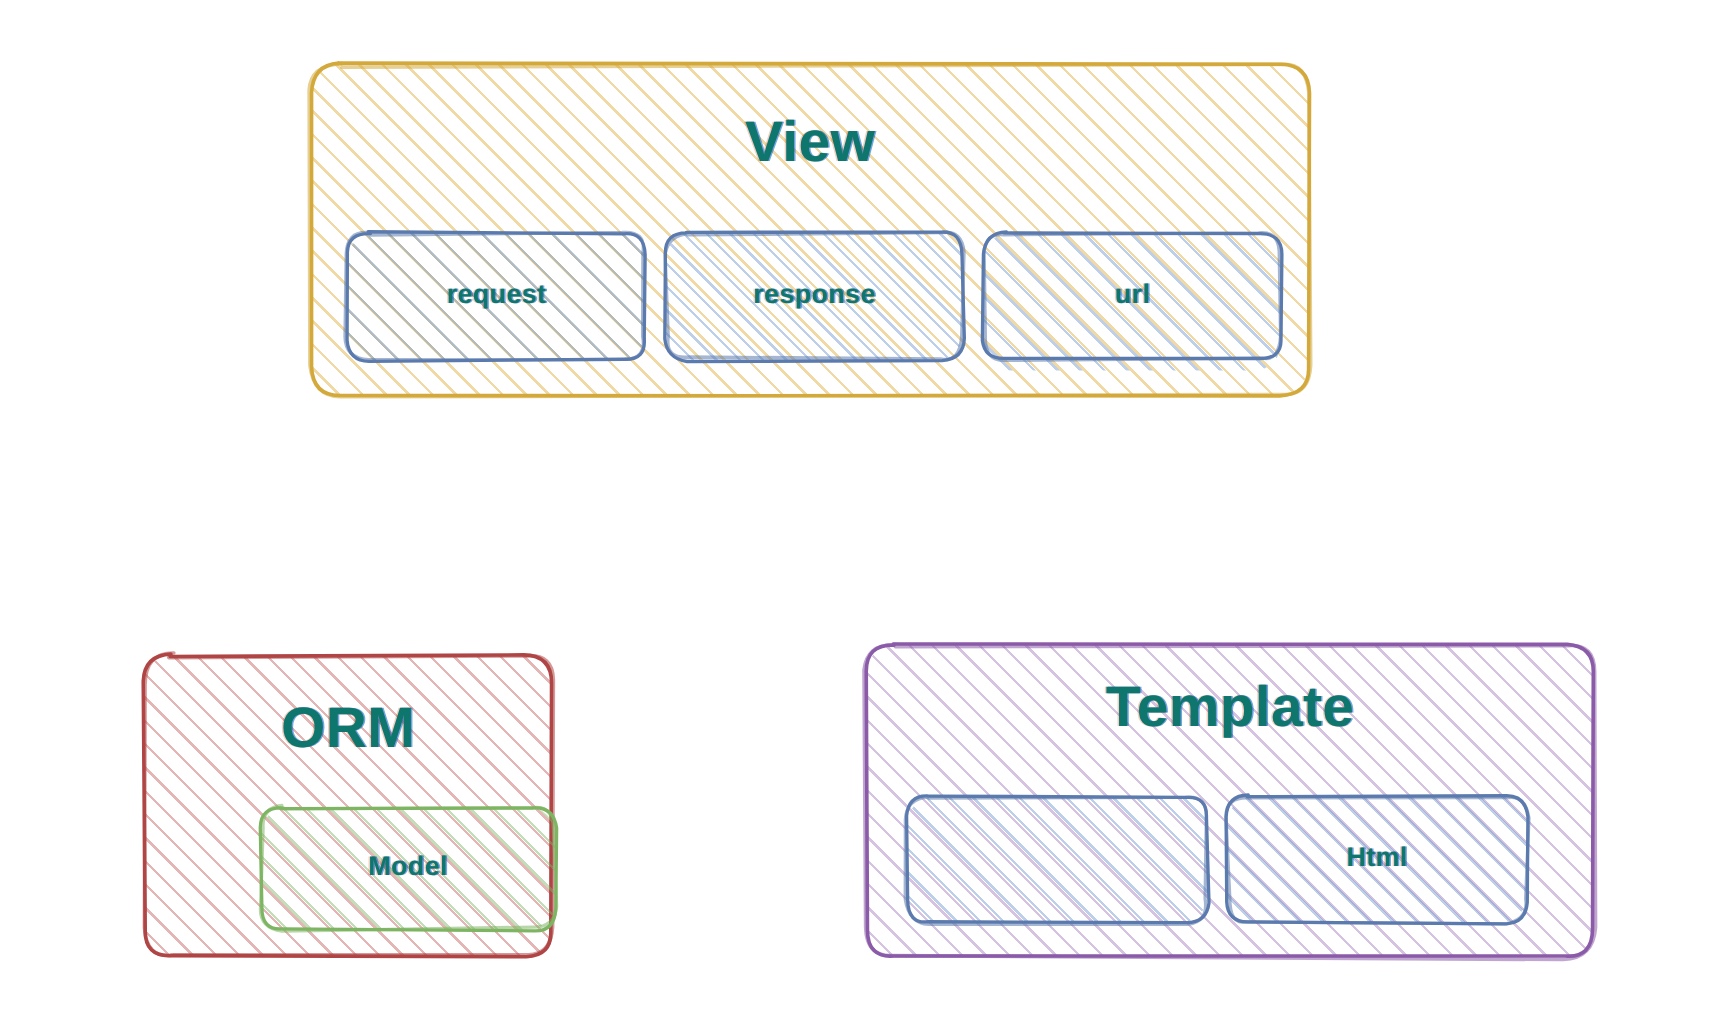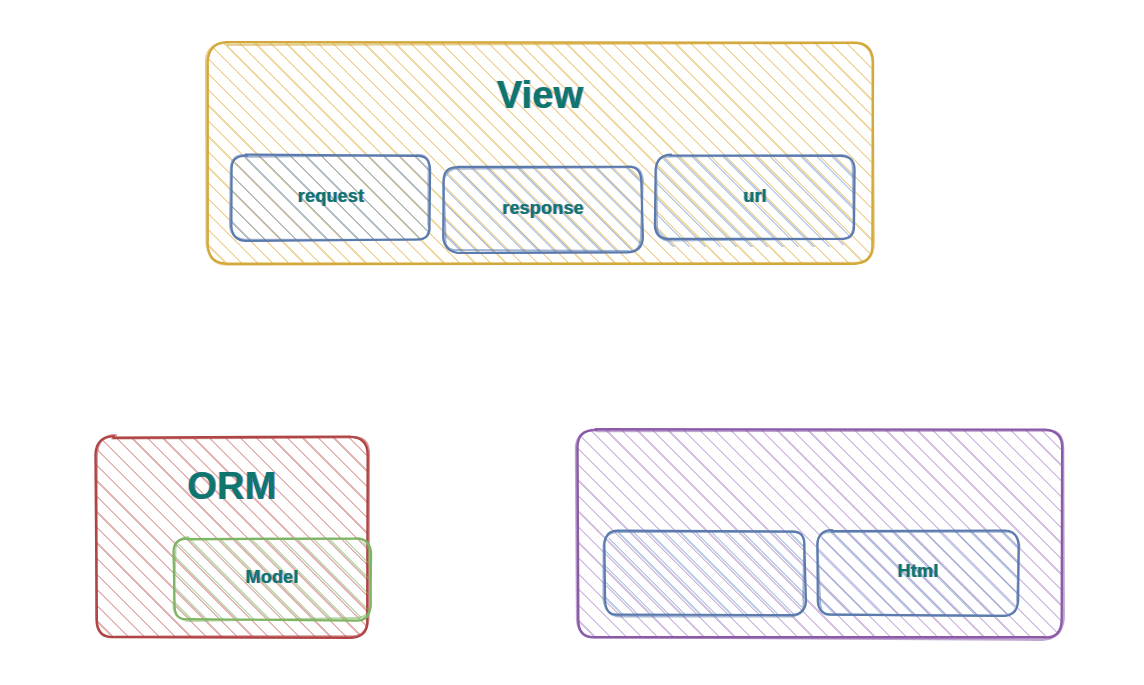--- a/index.html
+++ b/index.html
@@ -142,21 +142,21 @@
       <div class="box-label group-label" style="top: 33px;">View</div>
     </div>
     <div class="box" style="left: 232px; top: 155px; width: 198px; height: 85px;">
       <div class="hatch hatch-blue"></div>
       <svg class="sketch-svg" width="198" height="85" viewBox="0 0 198 85">
         <path d="M 13.4,-0.5 L 183.8,0.9 Q 197.7,-0.4 198.1,14.8 L 197.5,71.0 Q 198.6,84.6 184.8,84.5 L 14.1,85.9 Q 0.6,85.7 -0.6,71.9 L -0.4,13.2 Q 0.0,0.2 14.9,0.8" stroke="#5b7aad" stroke-width="2.2" opacity="1"></path>
         <path d="M 15.0,1.7 L 182.7,0.0 Q 198.9,-1.4 196.6,13.6 L 196.4,69.3 Q 199.5,84.2 184.5,84.6 L 13.6,84.8 Q -1.8,83.7 -2.0,69.5 L -1.2,15.7 Q -1.5,-1.2 13.9,0.1" stroke="#5b7aad" stroke-width="2.2" opacity="0.55"></path>
       </svg>
       <div class="box-label leaf-label" style="top: 32px;">request</div>
     </div>
-    <div class="box" style="left: 444px; top: 155px; width: 198px; height: 85px; margin-top: 12px;">
+    <div class="box" style="left: 444px; top: 155px; width: 198px; height: 85px;">
       <div class="hatch hatch-blue"></div>
       <svg class="sketch-svg" width="198" height="85" viewBox="0 0 198 85">
         <path d="M 13.5,-0.1 L 183.6,-0.3 Q 197.0,-1.1 197.3,14.6 L 198.9,70.4 Q 198.4,84.4 184.1,85.4 L 14.0,86.0 Q 0.6,83.9 -0.8,70.9 L -0.4,13.9 Q -0.6,0.1 13.8,0.2" stroke="#5b7aad" stroke-width="2.2" opacity="1"></path>
         <path d="M 14.2,1.6 L 184.8,0.1 Q 197.5,-1.4 198.7,13.1 L 197.1,69.3 Q 196.0,86.9 183.2,84.2 L 15.7,83.0 Q -0.7,84.7 1.5,69.5 L -0.6,14.2 Q 2.0,1.2 15.9,0.8" stroke="#5b7aad" stroke-width="2.2" opacity="0.55"></path>
       </svg>
       <div class="box-label leaf-label" style="top: 32px;">response</div>
     </div>
     <div class="box" style="left: 656px; top: 155px; width: 198px; height: 92px;">
       <div class="hatch hatch-blue"></div>
       <svg class="sketch-svg" width="198" height="85" viewBox="0 0 198 85">
@@ -180,20 +180,21 @@
         <path d="M 15.7,1.3 L 181.2,0.4 Q 195.2,-1.2 195.0,15.7 L 197.1,66.2 Q 195.7,80.2 181.4,80.1 L 14.0,82.8 Q -1.4,80.5 -0.3,66.4 L 1.4,14.0 Q 0.5,0.5 13.9,-1.0" stroke="#7eb562" stroke-width="2.2" opacity="0.55"></path>
       </svg>
       <div class="box-label leaf-label" style="top: 30px;">Model</div>
     </div>
     <div class="box" style="left: 578px; top: 430px; width: 484px; height: 208px;">
       <div class="hatch hatch-purple"></div>
       <svg class="sketch-svg" width="484" height="208" viewBox="0 0 484 208">
         <path d="M 17.5,-0.7 L 466.9,-0.4 Q 484.4,0.9 484.2,17.8 L 483.7,189.4 Q 483.5,208.8 465.7,207.3 L 17.7,207.3 Q 0.5,208.7 0.3,190.1 L -0.5,18.4 Q -0.9,-0.5 18.0,0.1" stroke="#8b5ba8" stroke-width="2.4" opacity="1"></path>
         <path d="M 18.9,1.1 L 467.3,0.5 Q 485.7,-1.1 485.1,19.2 L 485.7,188.2 Q 484.2,208.9 464.1,209.7 L 16.0,207.1 Q -0.3,207.4 -0.9,188.3 L -2.0,16.6 Q -0.1,-1.1 19.9,-0.3" stroke="#8b5ba8" stroke-width="2.4" opacity="0.55"></path>
       </svg>
+      <div class="box-label group-label" style="top: 23px;">Template</div>
     </div>
     <div class="box" style="left: 605px; top: 531px; width: 200px; height: 84px;">
       <div class="hatch hatch-blue"></div>
       <svg class="sketch-svg" width="200" height="84" viewBox="0 0 200 84">
         <path d="M 13.5,-0.3 L 186.7,0.6 Q 199.7,0.3 199.3,13.6 L 201.0,71.0 Q 199.3,84.6 185.0,84.1 L 13.7,83.5 Q 0.5,85.1 0.1,69.1 L -0.6,12.9 Q 0.7,-0.6 13.0,-0.4" stroke="#5b7aad" stroke-width="2.2" opacity="1"></path>
         <path d="M 14.0,1.0 L 185.4,0.6 Q 200.3,-1.0 199.2,14.7 L 198.4,68.2 Q 200.8,83.7 186.8,85.3 L 14.1,85.3 Q 0.8,84.4 -1.5,68.3 L -1.4,15.2 Q -0.6,1.3 13.9,0.4" stroke="#5b7aad" stroke-width="2.2" opacity="0.55"></path>
       </svg>
     </div>
     <div class="box" style="left: 818px; top: 531px; width: 200px; height: 84px; padding-left: 40px;">
       <div class="hatch hatch-blue"></div>

